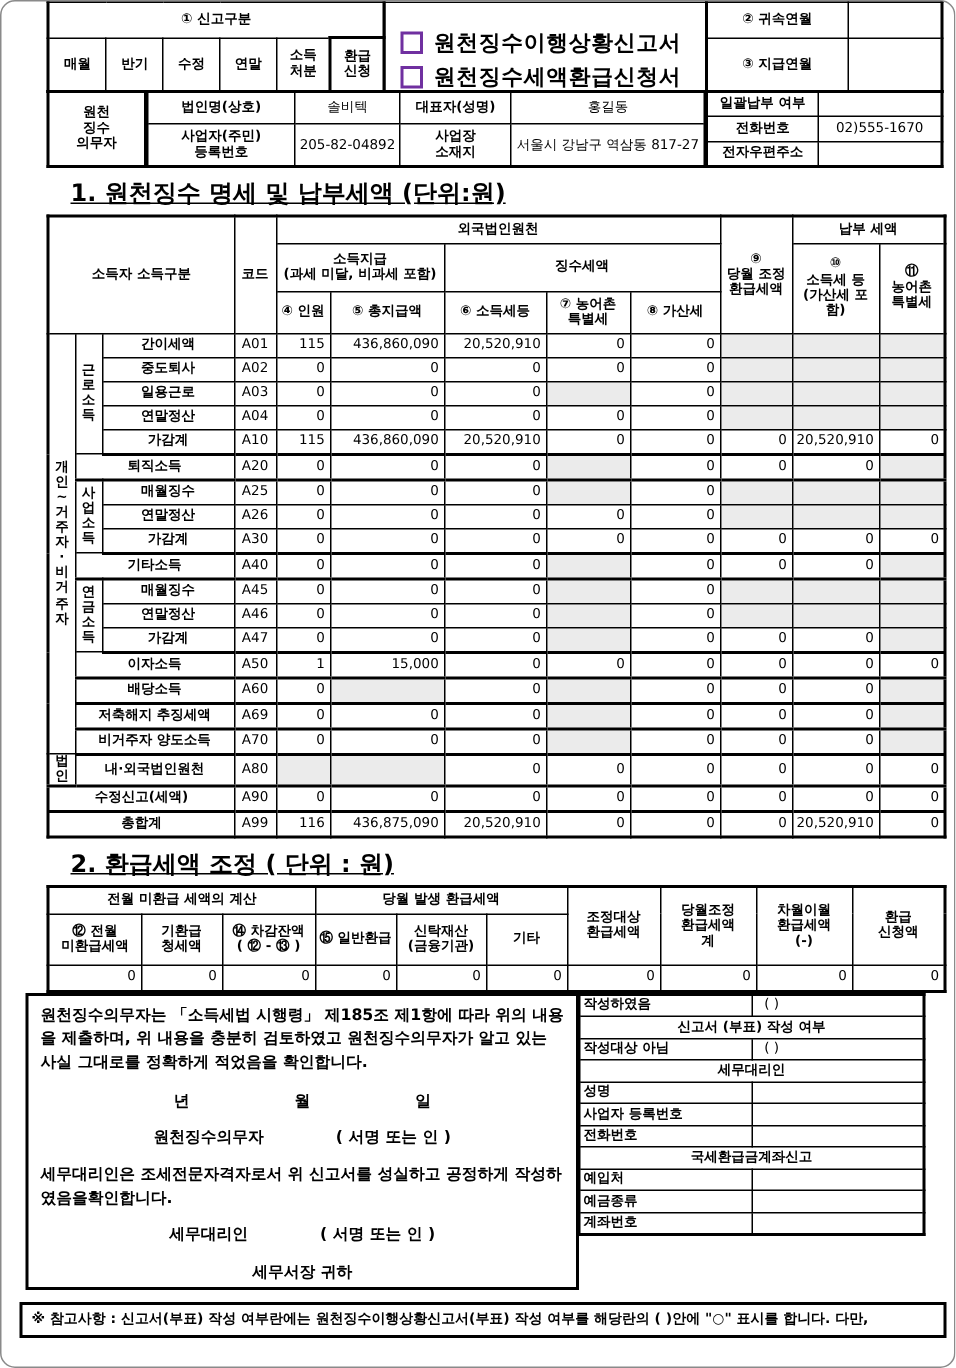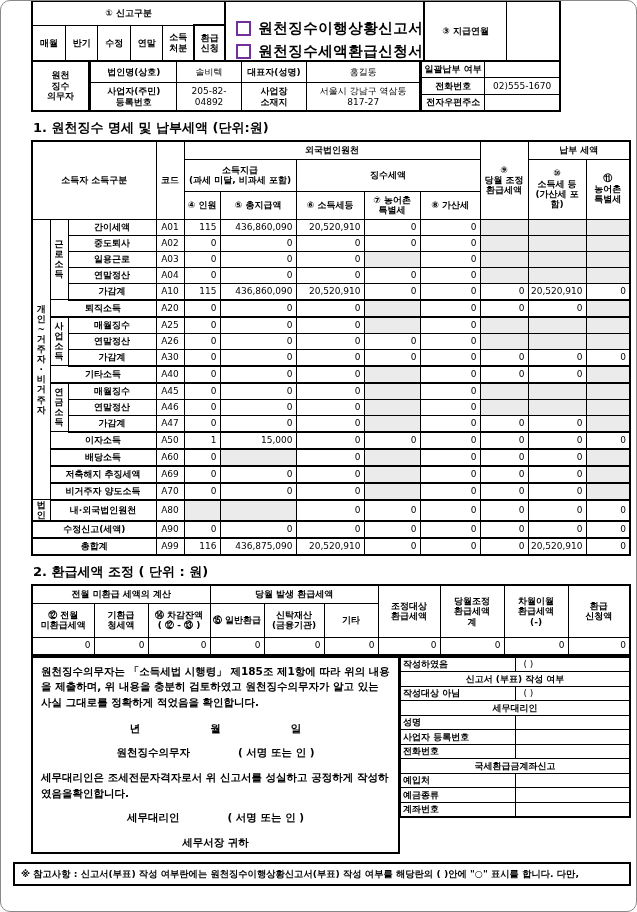--- a/index.html
+++ b/index.html
@@ -5,49 +5,49 @@
   html,body{margin:0;padding:0;background:#fff;}
   body{font-family:"DejaVu Sans","Liberation Sans",sans-serif;color:#000;}
   .page{position:relative;width:637px;height:912px;box-sizing:border-box;
         border:1px solid #8a8a8a;border-radius:10px;background:#fff;overflow:hidden;}
   .topline{display:flex;justify-content:space-between;margin:30px 14px 3px 12px;
            font-size:10px;font-weight:bold;}
   table{border-collapse:collapse;table-layout:fixed;}
   td,th{border:1px solid #000;font-size:9px;padding:0 2px;overflow:hidden;
         white-space:pre-line;line-height:1.15;}
   th{font-weight:bold;text-align:center;vertical-align:middle;}
-  .blk{margin-left:30px;width:530px;box-sizing:border-box;}
+  .blk{margin-left:30px;width:598px;box-sizing:border-box;}
   
   .hband table{margin-top:-1px;}
   .hflex{display:flex;}
   .hflex>*{margin-left:-1px;}
   .hflex>*:first-child{margin-left:0;}
   .t-top td{text-align:center;height:22px;font-weight:bold;}
   .t-top .opt{height:34px;}
   .thick{border:2px solid #000 !important;}
   .titlebox{box-sizing:border-box;border:1px solid #000;width:215px;display:flex;
             flex-direction:column;justify-content:flex-end;gap:4px;padding-left:10px;}
   .titlerow{display:flex;align-items:center;gap:7px;font-size:14.5px;font-weight:bold;
             letter-spacing:.5px;white-space:nowrap;}
   .cbx{width:11px;height:11px;border:2px solid #7030a0;display:inline-block;flex:0 0 auto;}
   .lab{font-weight:bold;text-align:center;vertical-align:middle;}
   .val{text-align:center;}
   
-  .sech{font-size:13px;font-weight:bold;margin:7px 0 3px 32px;}
+  .sech{font-size:16px;font-weight:bold;margin:7px 0 3px 46px;text-decoration:underline;}
   .t1 td{height:15px;}
   .t1 .num{text-align:right;padding-right:3px;white-space:nowrap;}
   .t1 .code{text-align:center;}
   .shade{background:#ebebeb;}
   tr.end td{border-bottom:2px solid #000;}
   .t1,.t2,.t-top,.t-wh,.sb table{border:2px solid #000;}
   .vstack{line-height:1.12;text-align:center;}
   .t2 td{height:16px;text-align:right;padding-right:3px;}
   .t2 th{height:auto;}
   
-  .dband{display:flex;margin-left:30px;width:598px;}
+  .dband{display:flex;margin-left:16px;width:598px;}
   .decl{box-sizing:border-box;width:369px;border:2px solid #000;padding:6px 8px 2px 8px;
         font-size:10.5px;font-weight:bold;line-height:1.5;}
   .decl .ctr{text-align:center;margin-top:9px;}
   .decl .sigrow{display:flex;justify-content:center;gap:48px;margin-top:8px;}
   .dates{display:flex;justify-content:center;gap:70px;margin-top:10px;}
   .sb{margin-left:-1px;width:230px;}
   .sb table{width:230px;}
   .sb td{height:13.5px;font-weight:bold;}
   .sb .shead{text-align:center;}
   .sb .sval{font-weight:normal;text-align:left;padding-left:8px;}
@@ -97,20 +97,24 @@
           <span class="cbx"></span>
           <span>원천징수세액환급신청서</span>
         </div>
       </div>
       <table class="t-top">
         <colgroup>
             <col style="width:95px">
             <col style="width:63px">
           </colgroup>
         <tbody>
+            <tr>
+          <td>② 귀속연월</td>
+          <td></td>
+        </tr>
         <tr class="opt">
           <td>③ 지급연월</td>
           <td></td>
         </tr>
       </tbody>
         </table>
     </div>
     <div class="hflex" style="margin-top:-1px;">
       <table class="t-wh">
         <colgroup>

